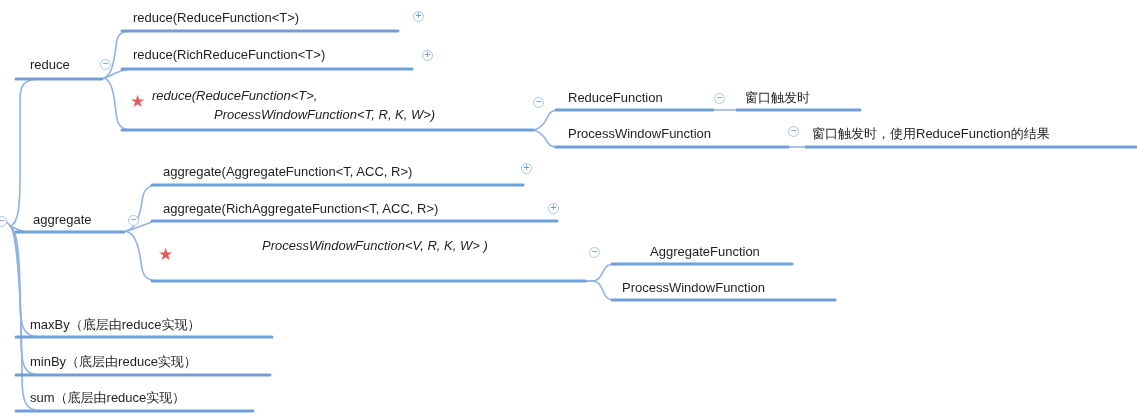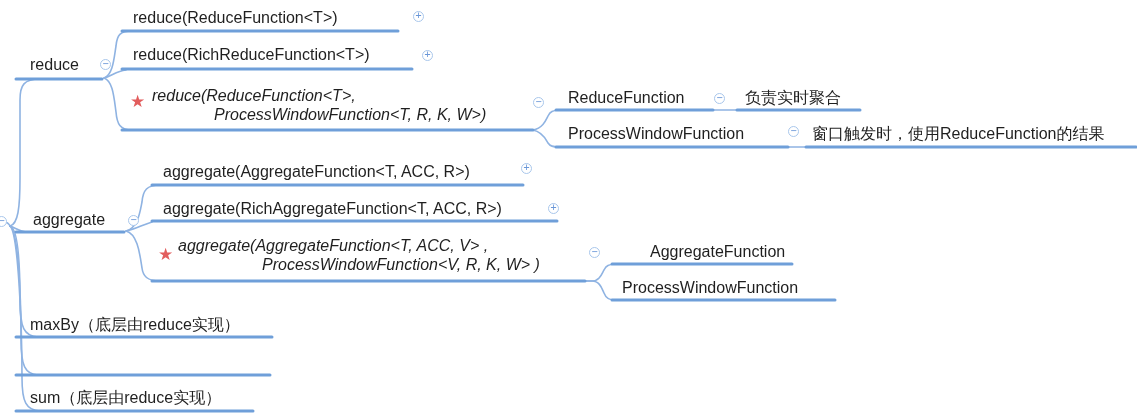--- a/index.html
+++ b/index.html
@@ -15,21 +15,21 @@
   .canvas{
     position:relative;width:1137px;height:420px;overflow:hidden;
     background:var(--bg);
     font-family:"Liberation Sans","DejaVu Sans",sans-serif;
     color:var(--text);
   }
   .lines{position:absolute;left:0;top:0;pointer-events:none;}
   .lines path.u{stroke:var(--underline);stroke-width:3;fill:none;stroke-linecap:round;}
   .lines path.c{stroke:var(--connector);stroke-width:1.6;fill:none;stroke-linecap:round;}
   .node{
-    position:absolute;font-size:16px;line-height:19px;white-space:nowrap;
+    position:absolute;font-size:13px;line-height:19px;white-space:nowrap;
     cursor:default;
   }
   .node .l1,.node .l2{display:block;font-style:italic;}
   .node-reduce-combo .l2{padding-left:62px;}
   .node-agg-combo .l2{padding-left:84px;text-align:center;}
   .tick{
     position:absolute;width:11px;height:11px;box-sizing:border-box;
     border:1px solid var(--icon-border);border-radius:50%;
     background:var(--bg);color:var(--icon-glyph);
     font-size:10px;line-height:8px;text-align:center;
@@ -87,37 +87,37 @@
       <path class="u" d="M612 300 H835"></path>
       <path class="u" d="M16 337 H272"></path>
       <path class="u" d="M16 375 H270"></path>
       <path class="u" d="M16 411 H253"></path>
     </g>
   </svg>
 
   <div class="node" style="left:30px;top:55px">reduce</div>
   <div class="node" style="left:33px;top:210px">aggregate</div>
   <div class="node" style="left:30px;top:315px">maxBy（底层由reduce实现）</div>
+  <div class="node" style="left:30px;top:352px">minBy（底层由reduce实现）</div>
   <div class="node" style="left:30px;top:388px">sum（底层由reduce实现）</div>
 
   <div class="node" style="left:133px;top:8px">reduce(ReduceFunction&lt;T&gt;)</div>
   <div class="node" style="left:133px;top:45px">reduce(RichReduceFunction&lt;T&gt;)</div>
   <div class="node node-reduce-combo" style="left:152px;top:86px">
     <span class="l1">reduce(ReduceFunction&lt;T&gt;,</span>
     <span class="l2">ProcessWindowFunction&lt;T, R, K, W&gt;)</span>
   </div>
   <div class="node" style="left:568px;top:88px">ReduceFunction</div>
-  <div class="node" style="left:745px;top:88px">负责实时聚合</div>
+  <div class="node" style="left:745px;top:88px">窗口触发时</div>
   <div class="node" style="left:568px;top:124px">ProcessWindowFunction</div>
   <div class="node" style="left:812px;top:124px">窗口触发时，使用ReduceFunction的结果</div>
 
   <div class="node" style="left:163px;top:162px">aggregate(AggregateFunction&lt;T, ACC, R&gt;)</div>
   <div class="node" style="left:163px;top:199px">aggregate(RichAggregateFunction&lt;T, ACC, R&gt;)</div>
   <div class="node node-agg-combo" style="left:178px;top:236px">
-    <span class="l1">aggregate(AggregateFunction&lt;T, ACC, V&gt; ,</span>
     <span class="l2">ProcessWindowFunction&lt;V, R, K, W&gt; )</span>
   </div>
   <div class="node" style="left:650px;top:242px">AggregateFunction</div>
   <div class="node" style="left:622px;top:278px">ProcessWindowFunction</div>
 
   <div class="star" style="left:130px;top:93px">★</div>
   <div class="star" style="left:158px;top:246px">★</div>
 
   <div class="tick" style="left:-4px;top:216px">−</div>
   <div class="tick" style="left:100px;top:59px">−</div>

